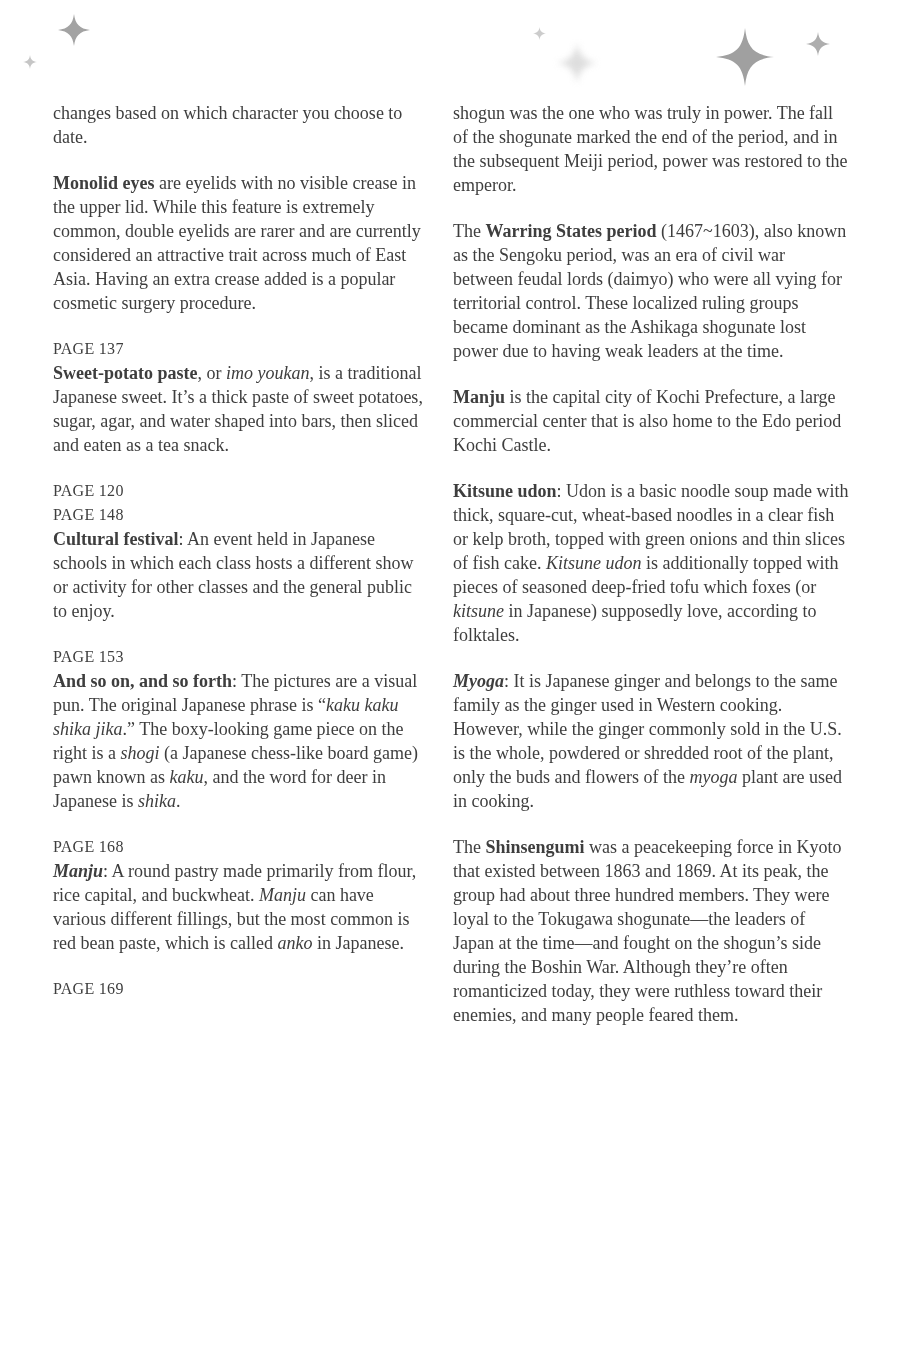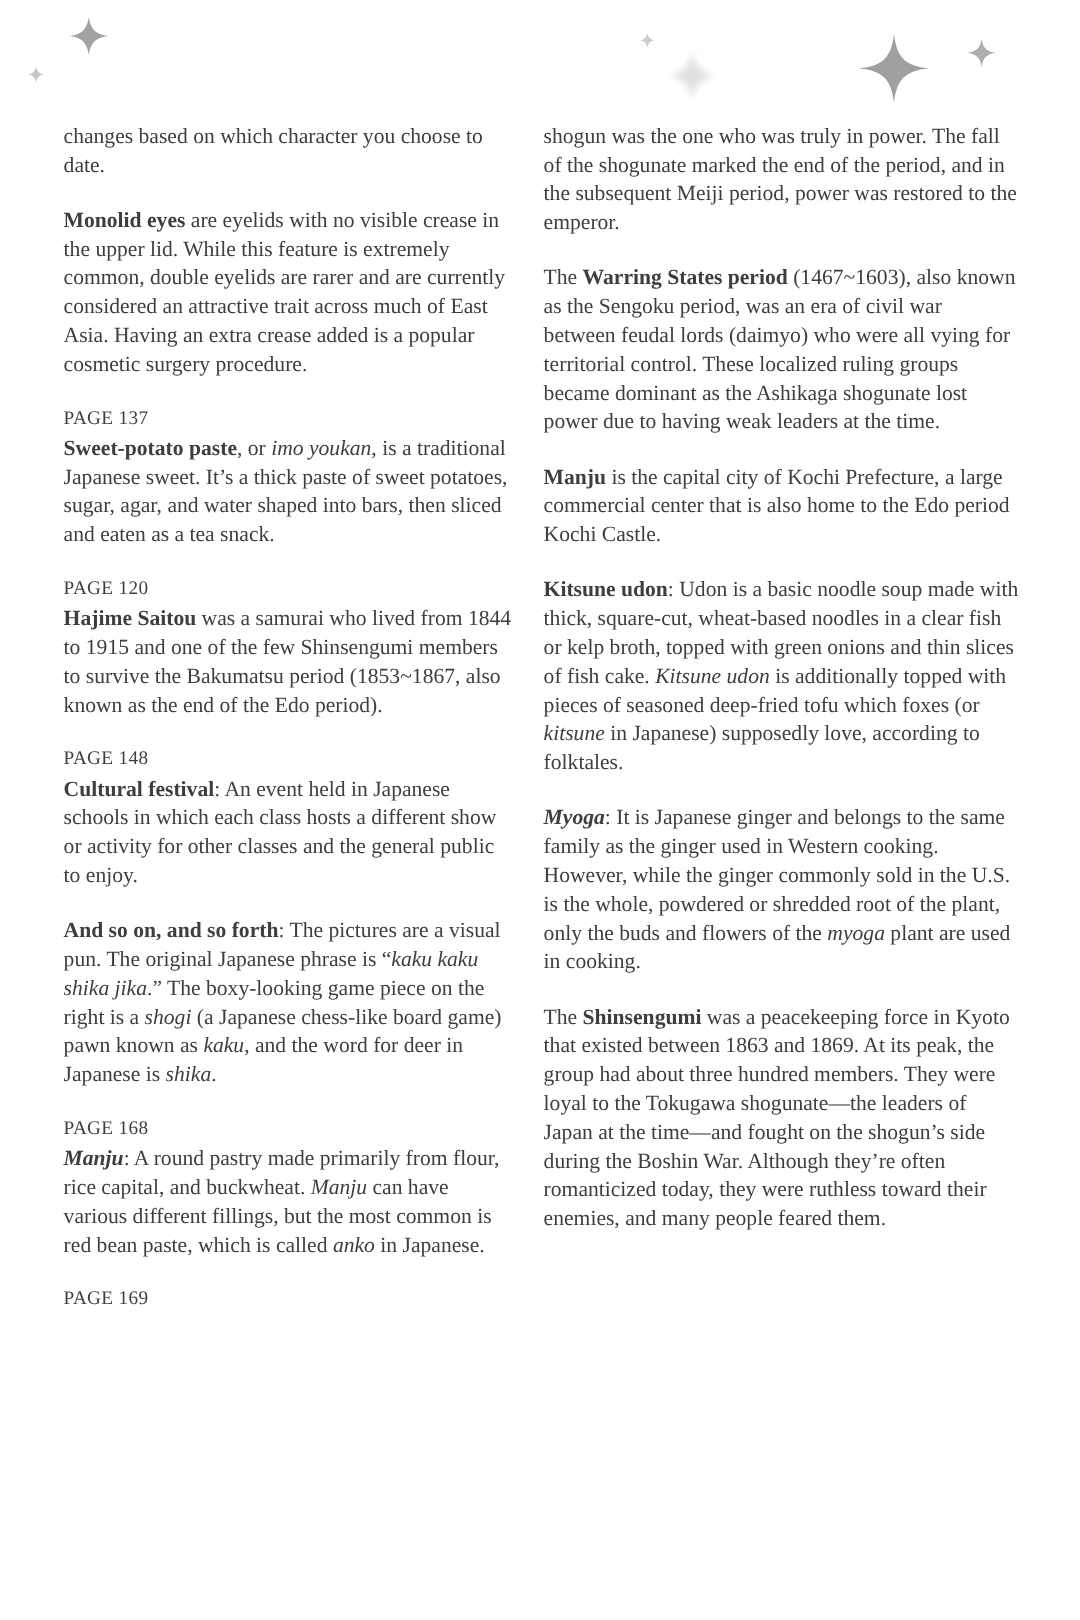--- a/index.html
+++ b/index.html
@@ -89,23 +89,23 @@
       </svg>
   </span>
 
   <div class="columns">
     <div class="column left">
         <p class="para"><span>changes based on which character you choose to date.</span></p>
         <p class="para"><span class="b">Monolid eyes</span><span> are eyelids with no visible crease in the upper lid. While this feature is extremely common, double eyelids are rarer and are currently considered an attractive trait across much of East Asia. Having an extra crease added is a popular cosmetic surgery procedure.</span></p>
         <p class="page-heading">PAGE 137</p>
         <p class="para"><span class="b">Sweet-potato paste</span><span>, or </span><span class="i">imo youkan</span><span>, is a traditional Japanese sweet. It’s a thick paste of sweet potatoes, sugar, agar, and water shaped into bars, then sliced and eaten as a tea snack.</span></p>
         <p class="page-heading">PAGE 120</p>
-        <p class="para"><span class="b">Hajime Saitou</span><span> was a samurai who lived from 1844 to 1915 and one of the few Shinsengumi members to survive the Bakumatsu period (1853~1867, also known as the end of the Edo period).</span></p>
         <p class="page-heading">PAGE 148</p>
         <p class="para"><span class="b">Cultural festival</span><span>: An event held in Japanese schools in which each class hosts a different show or activity for other classes and the general public to enjoy.</span></p>
+        <p class="page-heading">PAGE 153</p>
         <p class="para"><span class="b">And so on, and so forth</span><span>: The pictures are a visual pun. The original Japanese phrase is “</span><span class="i">kaku kaku shika jika</span><span>.” The boxy-looking game piece on the right is a </span><span class="i">shogi</span><span> (a Japanese chess-like board game) pawn known as </span><span class="i">kaku</span><span>, and the word for deer in Japanese is </span><span class="i">shika</span><span>.</span></p>
         <p class="page-heading">PAGE 168</p>
         <p class="para"><span class="b i">Manju</span><span>: A round pastry made primarily from flour, rice capital, and buckwheat. </span><span class="i">Manju</span><span> can have various different fillings, but the most common is red bean paste, which is called </span><span class="i">anko</span><span> in Japanese.</span></p>
         <p class="page-heading">PAGE 169</p>
       </div>
     <div class="column right">
         <p class="para"><span>shogun was the one who was truly in power. The fall of the shogunate marked the end of the period, and in the subsequent Meiji period, power was restored to the emperor.</span></p>
         <p class="para"><span>The </span><span class="b">Warring States period</span><span> (1467~1603), also known as the Sengoku period, was an era of civil war between feudal lords (daimyo) who were all vying for territorial control. These localized ruling groups became dominant as the Ashikaga shogunate lost power due to having weak leaders at the time.</span></p>
         <p class="para"><span class="b">Manju</span><span> is the capital city of Kochi Prefecture, a large commercial center that is also home to the Edo period Kochi Castle.</span></p>
         <p class="para"><span class="b">Kitsune udon</span><span>: Udon is a basic noodle soup made with thick, square-cut, wheat-based noodles in a clear fish or kelp broth, topped with green onions and thin slices of fish cake. </span><span class="i">Kitsune udon</span><span> is additionally topped with pieces of seasoned deep-fried tofu which foxes (or </span><span class="i">kitsune</span><span> in Japanese) supposedly love, according to folktales.</span></p>

